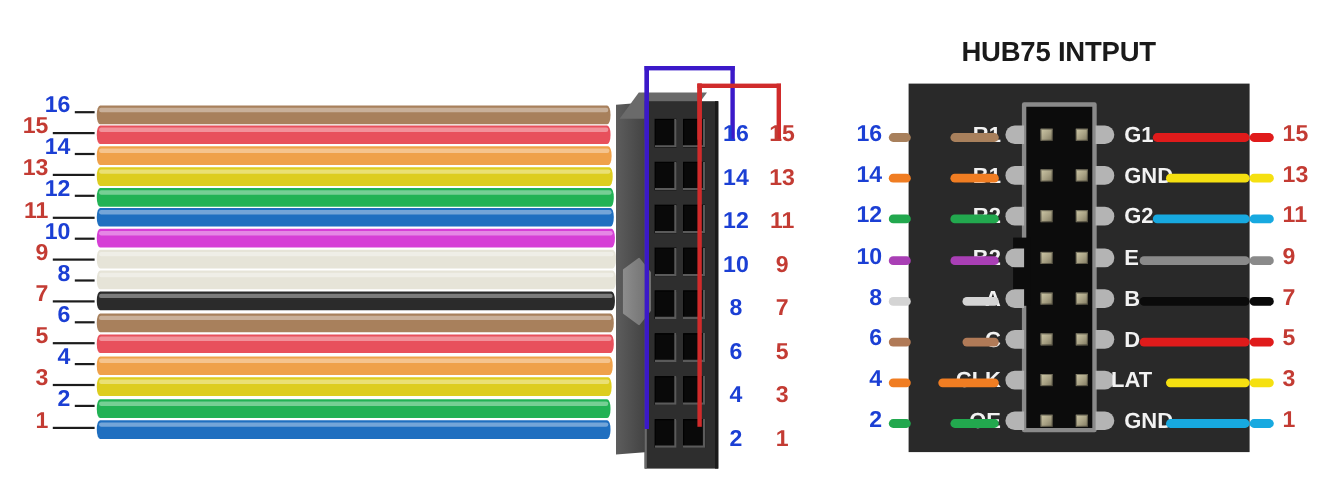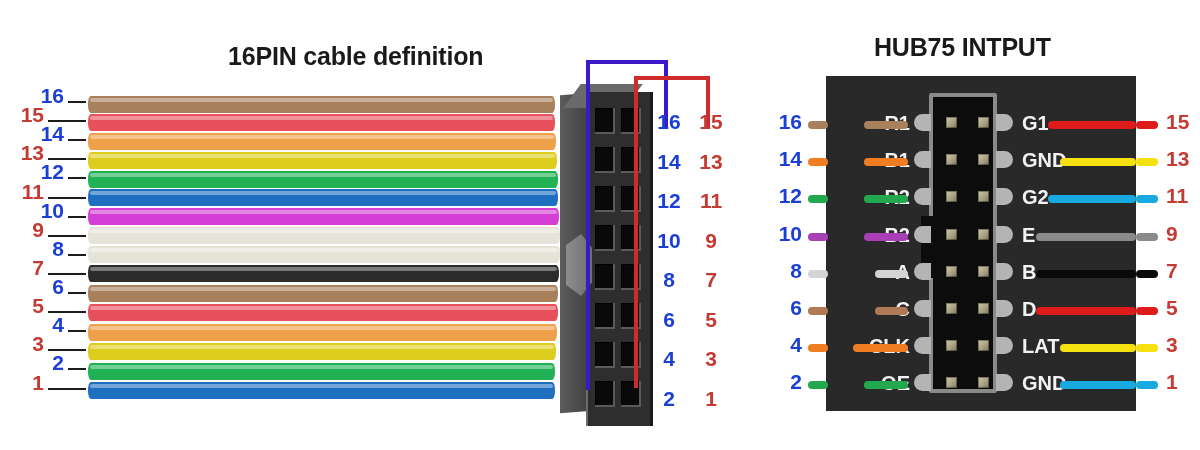--- a/index.html
+++ b/index.html
@@ -235,21 +235,20 @@
     white-space: nowrap;
   }
   .hub-num.even { color: #1b3fd4; }
   .hub-num.odd  { color: #c33b33; }
 </style>
 </head>
 <body>
 
 <div id="cable-panel">
 
-  <div class="title" id="title-cable">16PIN cable definition</div>
 
   <div id="wire-stack">
       <div class="wire" style="left: 88px; top: 95.625px; width: 466.75px; background: rgb(168, 128, 92);"></div>
       <div class="wire" style="left: 88px; top: 114.375px; width: 467.45px; background: rgb(232, 80, 92);"></div>
       <div class="wire" style="left: 88px; top: 133.125px; width: 468.15px; background: rgb(239, 161, 74);"></div>
       <div class="wire" style="left: 88px; top: 151.875px; width: 468.85px; background: rgb(221, 205, 31);"></div>
       <div class="wire" style="left: 88px; top: 170.625px; width: 469.55px; background: rgb(34, 178, 85);"></div>
       <div class="wire" style="left: 88px; top: 189.375px; width: 470.25px; background: rgb(31, 111, 192);"></div>
       <div class="wire" style="left: 88px; top: 208.125px; width: 470.95px; background: rgb(214, 63, 214);"></div>
       <div class="wire" style="left: 88px; top: 226.875px; width: 471.65px; background: rgb(230, 228, 216);"></div>
@@ -407,21 +406,21 @@
       <div class="hub-label l" style="top: 184.8px; left: 0px; width: 84px;">A</div>
       <div class="lead" style="left: 49px; top: 193.8px; width: 33px; background: rgb(212, 212, 212);"></div>
       <div class="hub-label r" style="top: 184.8px; left: 196px;">B</div>
       <div class="lead" style="left: 210px; top: 193.8px; width: 100px; background: rgb(10, 10, 10);"></div>
       <div class="hub-label l" style="top: 222px; left: 0px; width: 84px;">C</div>
       <div class="lead" style="left: 49px; top: 231px; width: 33px; background: rgb(176, 122, 87);"></div>
       <div class="hub-label r" style="top: 222px; left: 196px;">D</div>
       <div class="lead" style="left: 210px; top: 231px; width: 100px; background: rgb(224, 27, 27);"></div>
       <div class="hub-label l" style="top: 259.2px; left: 0px; width: 84px;">CLK</div>
       <div class="lead" style="left: 27px; top: 268.2px; width: 55px; background: rgb(240, 125, 34);"></div>
-      <div class="hub-label r" style="top: 259.2px; left: 196px;">LAT</div>
+      <div class="hub-label r" style="top: 259.2px; left: 184px;">LAT</div>
       <div class="lead" style="left: 234px; top: 268.2px; width: 76px; background: rgb(245, 224, 16);"></div>
       <div class="hub-label l" style="top: 296.4px; left: 0px; width: 84px;">OE</div>
       <div class="lead" style="left: 38px; top: 305.4px; width: 44px; background: rgb(34, 168, 78);"></div>
       <div class="hub-label r" style="top: 296.4px; left: 196px;">GND</div>
       <div class="lead" style="left: 234px; top: 305.4px; width: 76px; background: rgb(23, 169, 224);"></div>
     </div>
 </div>
 <div id="hub-outer-nums">
     <div class="lead" style="position: absolute; left: 808px; top: 121px; width: 20px; background: rgb(168, 128, 92);"></div>
     <div class="hub-num even" style="left: 770px; top: 110px; width: 32px; text-align: right;">16</div>

